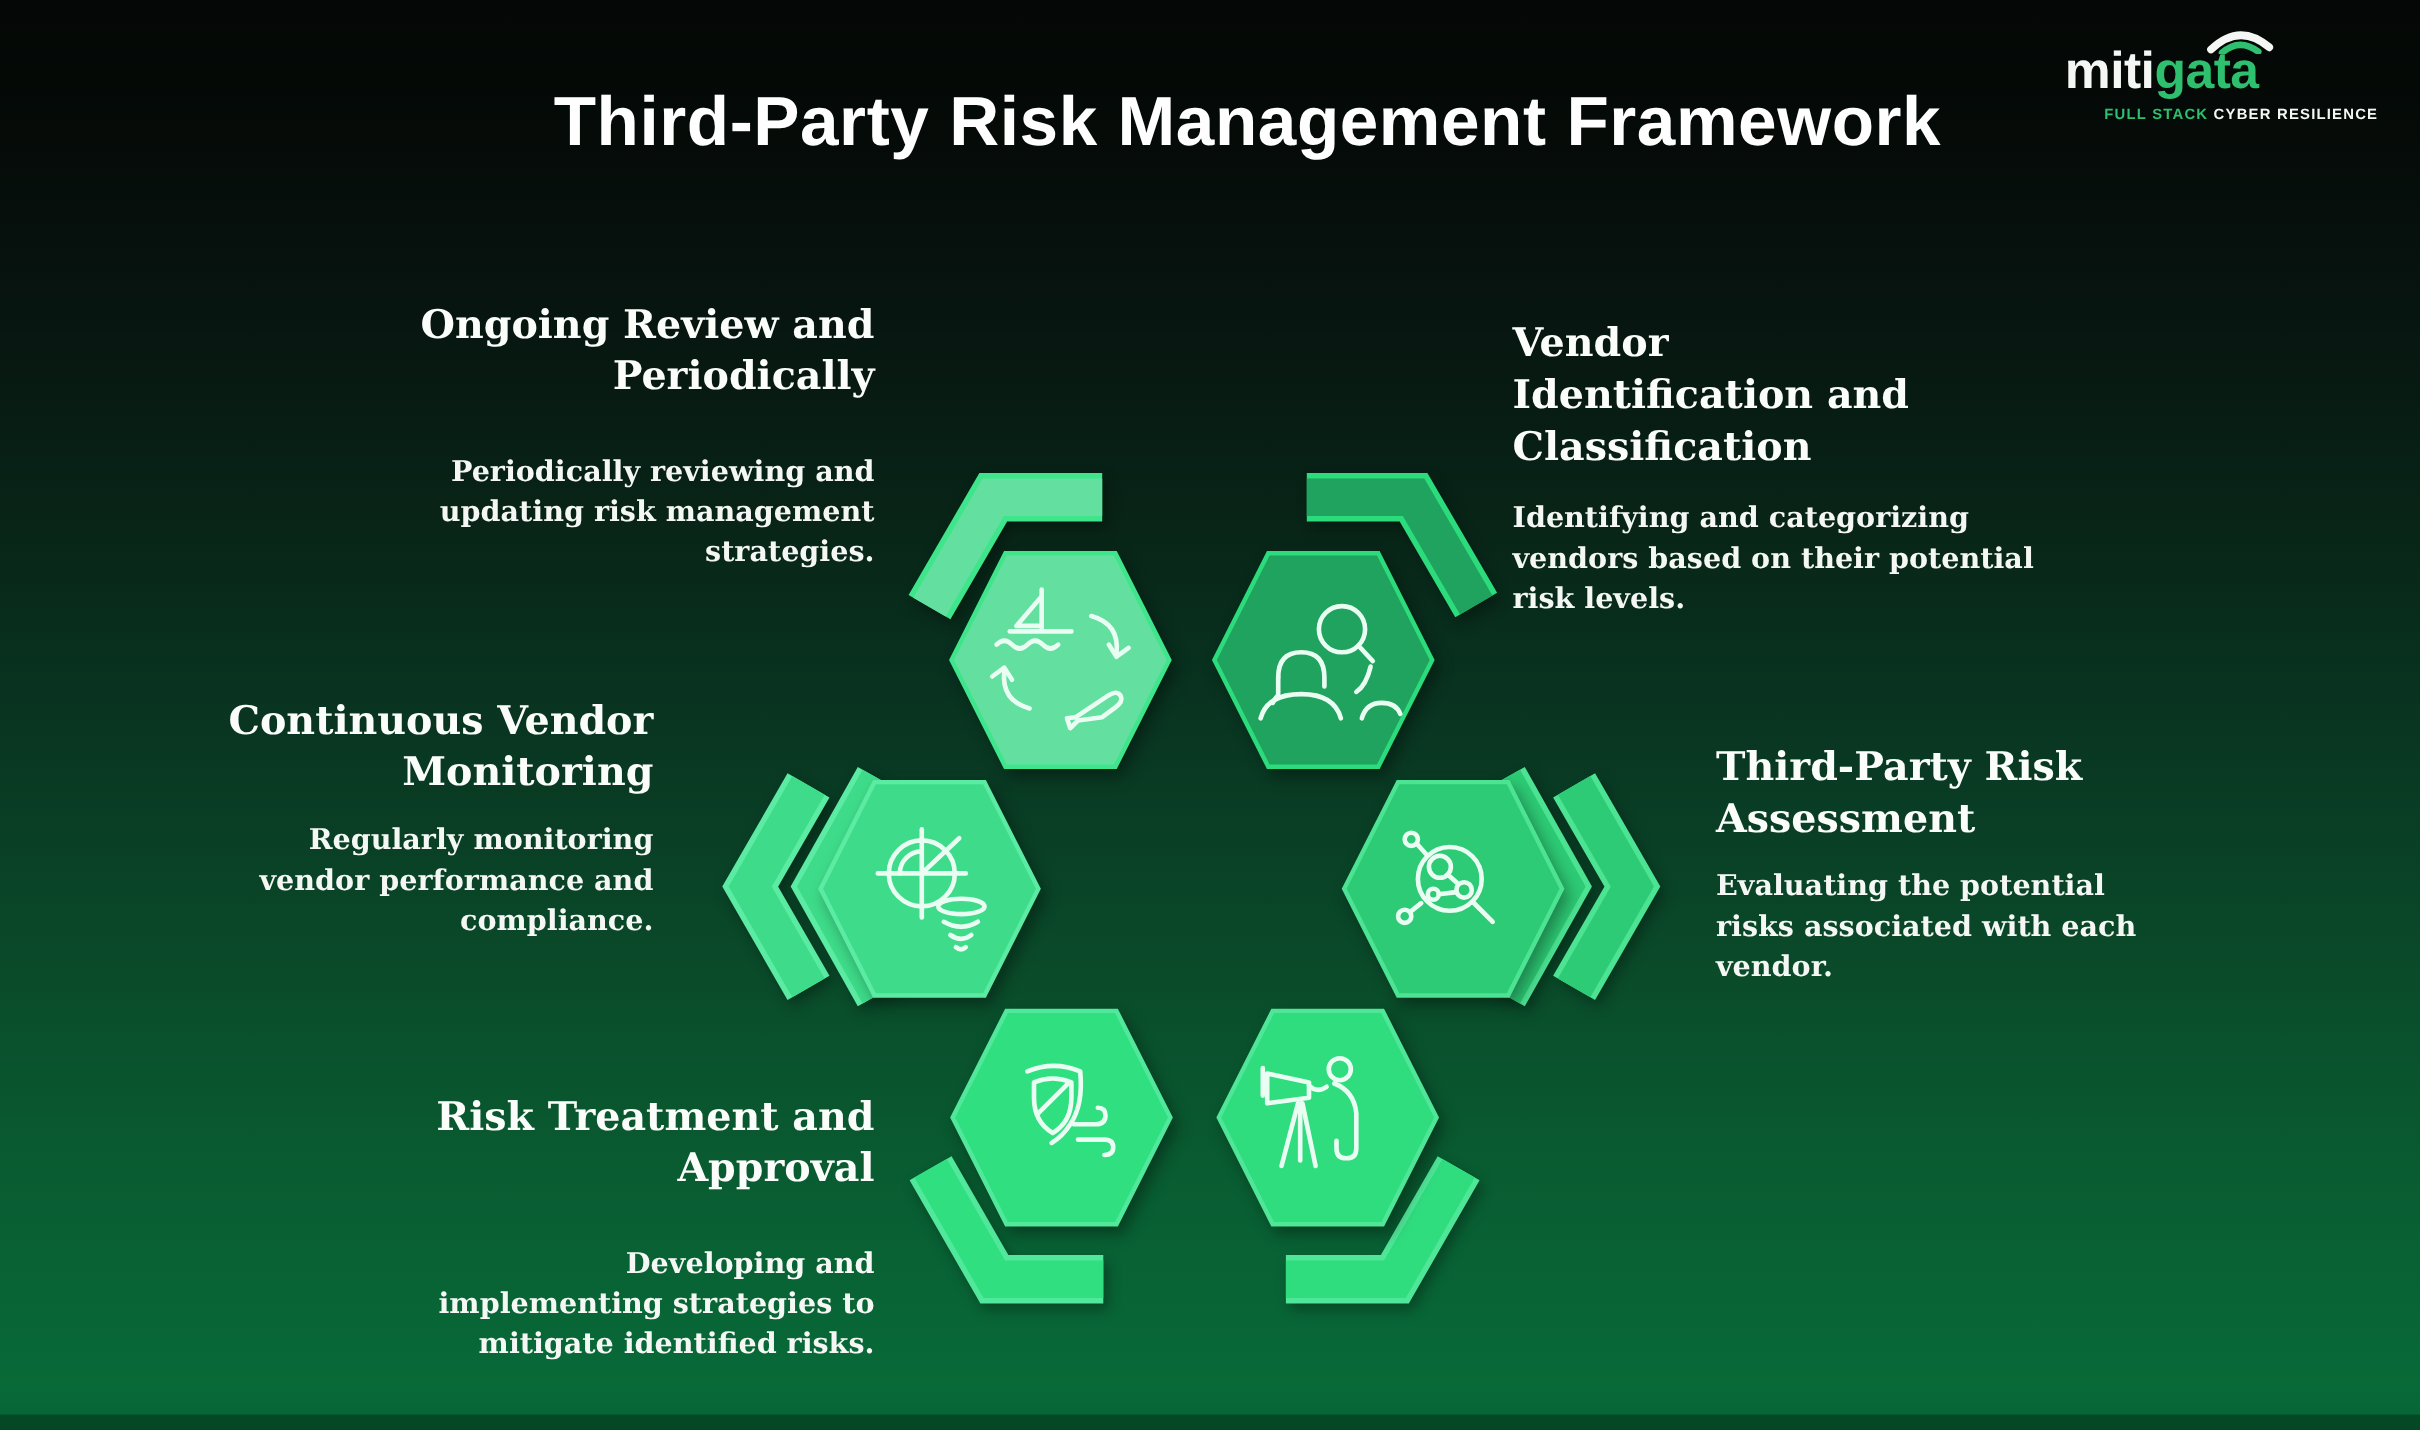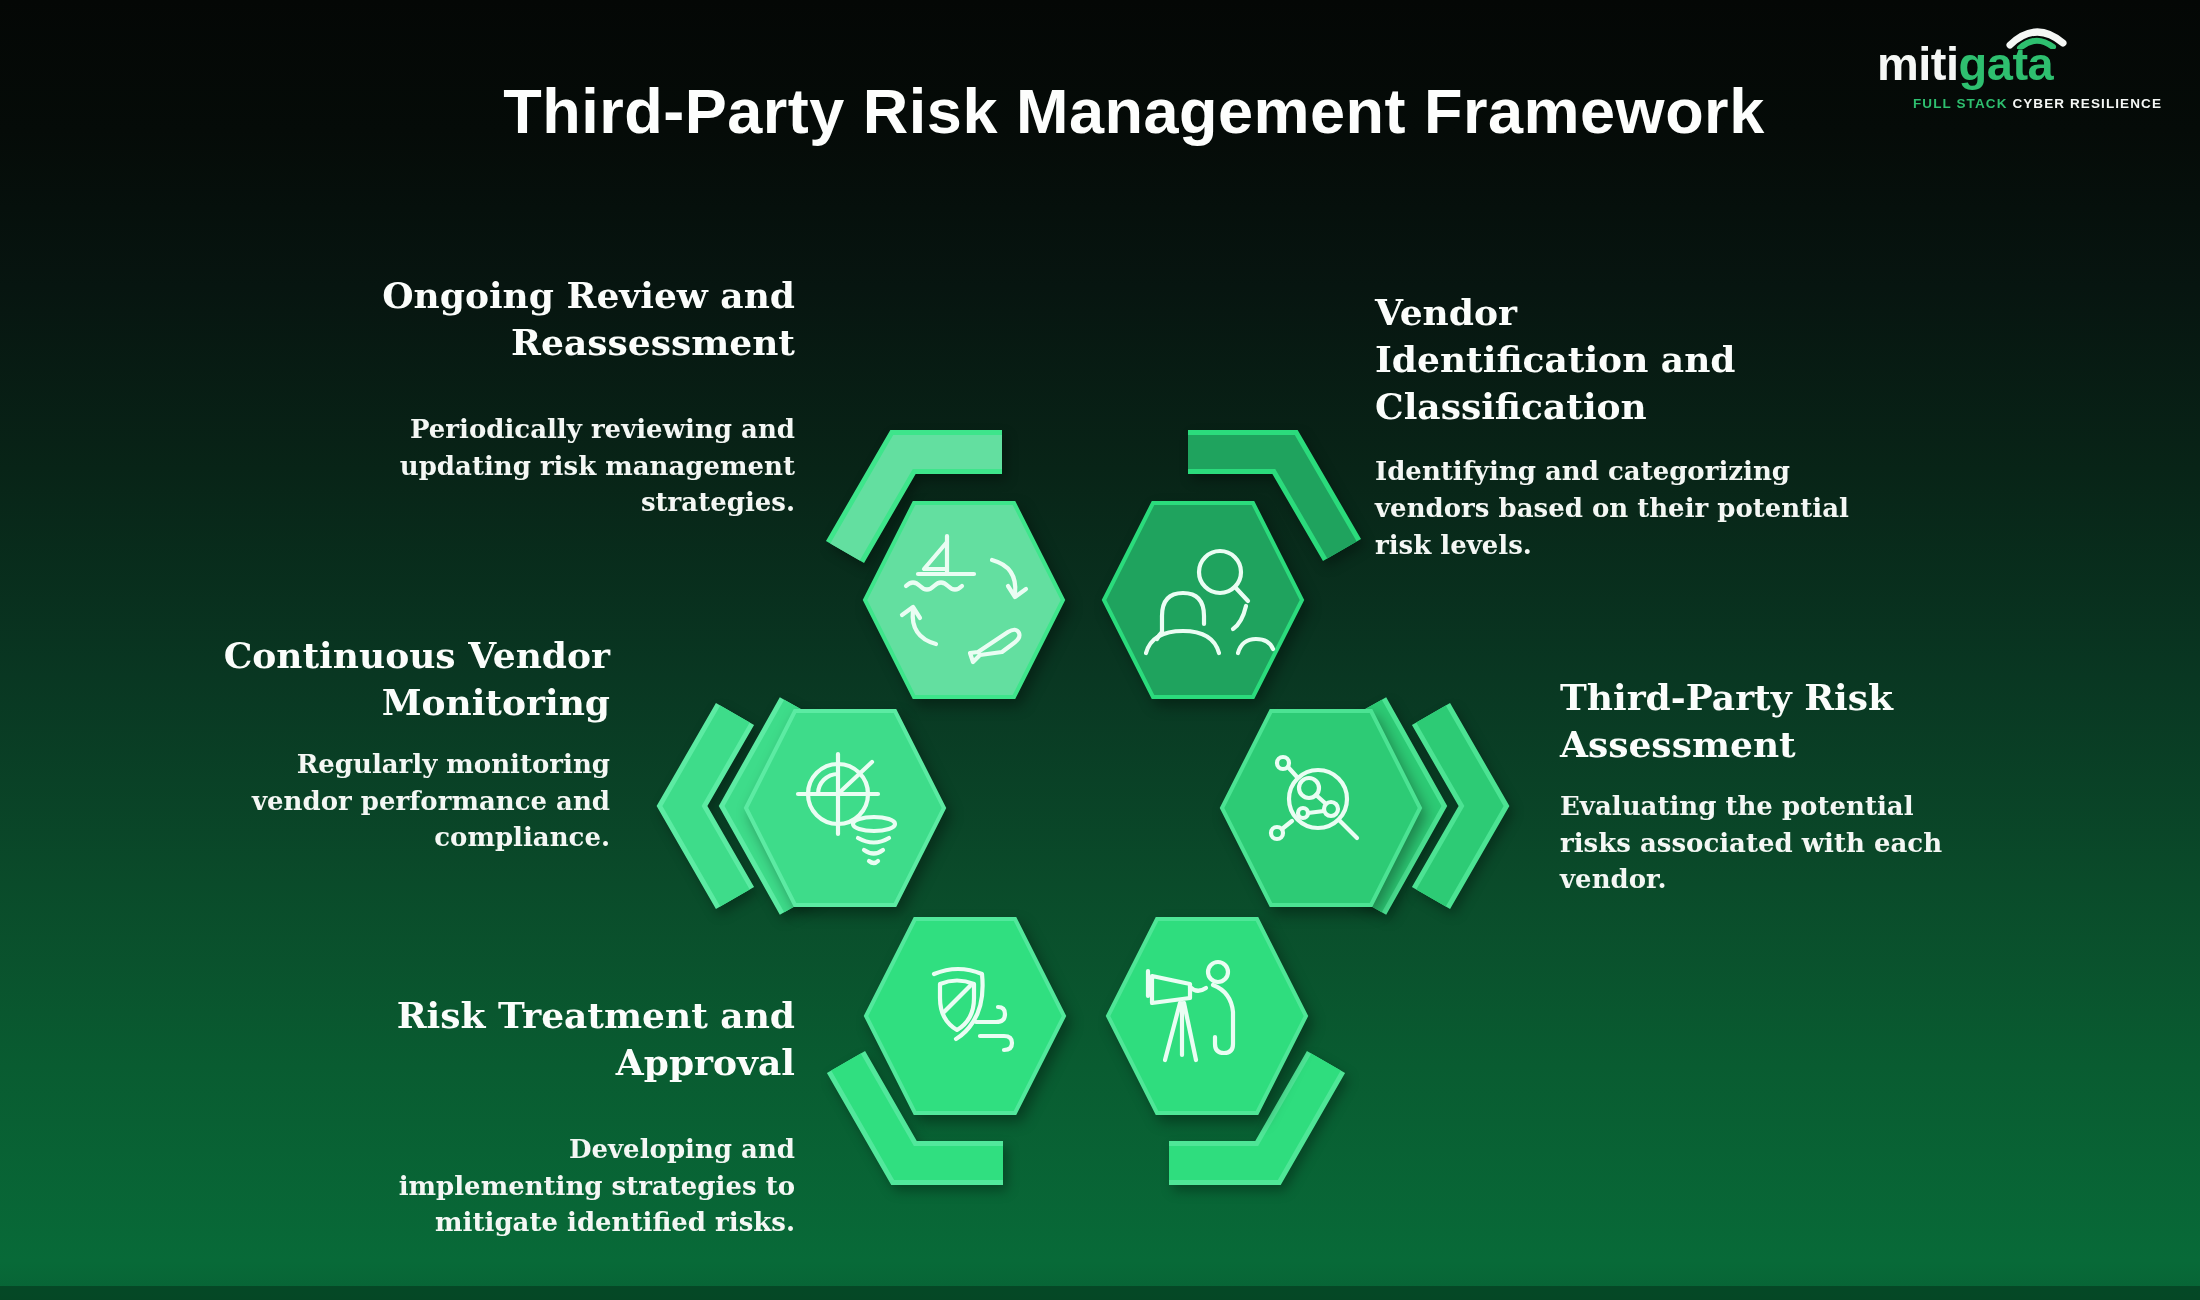--- a/index.html
+++ b/index.html
@@ -38,21 +38,21 @@
   
   .step{position:absolute;color:#f4f7f4;font-family:"DejaVu Serif",serif;}
   .step h2{margin:0;font-size:36px;font-weight:bold;line-height:1.3;white-space:pre-line;color:#fbfdfb;}
   .step p{margin:45px 0 0 0;font-size:26px;font-weight:bold;line-height:1.42;white-space:pre-line;}
   .step.align-r{text-align:right;}
   .step.align-l{text-align:left;margin-top:42px;}
   .step.align-c{text-align:center;}
   .step-ongoing{left:335px;top:272px;width:460px;}
   .step-identification{left:1375px;top:247px;width:540px;}
   .step-identification p{margin-top:24px;}
-  .step-monitoring{left:170px;top:632px;width:440px;}
+  .step-monitoring{left:154px;top:632px;width:440px;}
   .step-monitoring p{margin-top:20px;}
   .step-assessment{left:1560px;top:632px;width:470px;}
   .step-assessment p{margin-top:20px;}
   .step-treatment{left:335px;top:992px;width:460px;}
   .step-diligence{left:1345px;top:998px;width:520px;}
   .step-diligence h2{font-size:40px;}
   .step-diligence p{margin-top:50px;}
 </style>
 </head>
 <body>
@@ -191,21 +191,21 @@
         <path d="M1182,1003 v52" stroke="#eafdf3"></path>
         <circle cx="1218" cy="972" r="10" stroke="#eafdf3"></circle>
         <path d="M1206,988 q-9,6 -16,-1" stroke="#eafdf3"></path>
         <path d="M1213,985 q18,7 20,27 v32 q0,9 -9,9 q-9,0 -9,-9 v-7" stroke="#eafdf3"></path>
       </g>
     </g>
   </svg>
 
   <div class="step step-ongoing align-r">
     <h2>Ongoing Review and
-Reassessment</h2>
+Periodically</h2>
     <p>Periodically reviewing and
 updating risk management
 strategies.</p>
   </div>
 
   <div class="step step-identification align-l">
     <h2>Vendor
 Identification and
 Classification</h2>
     <p>Identifying and categorizing

